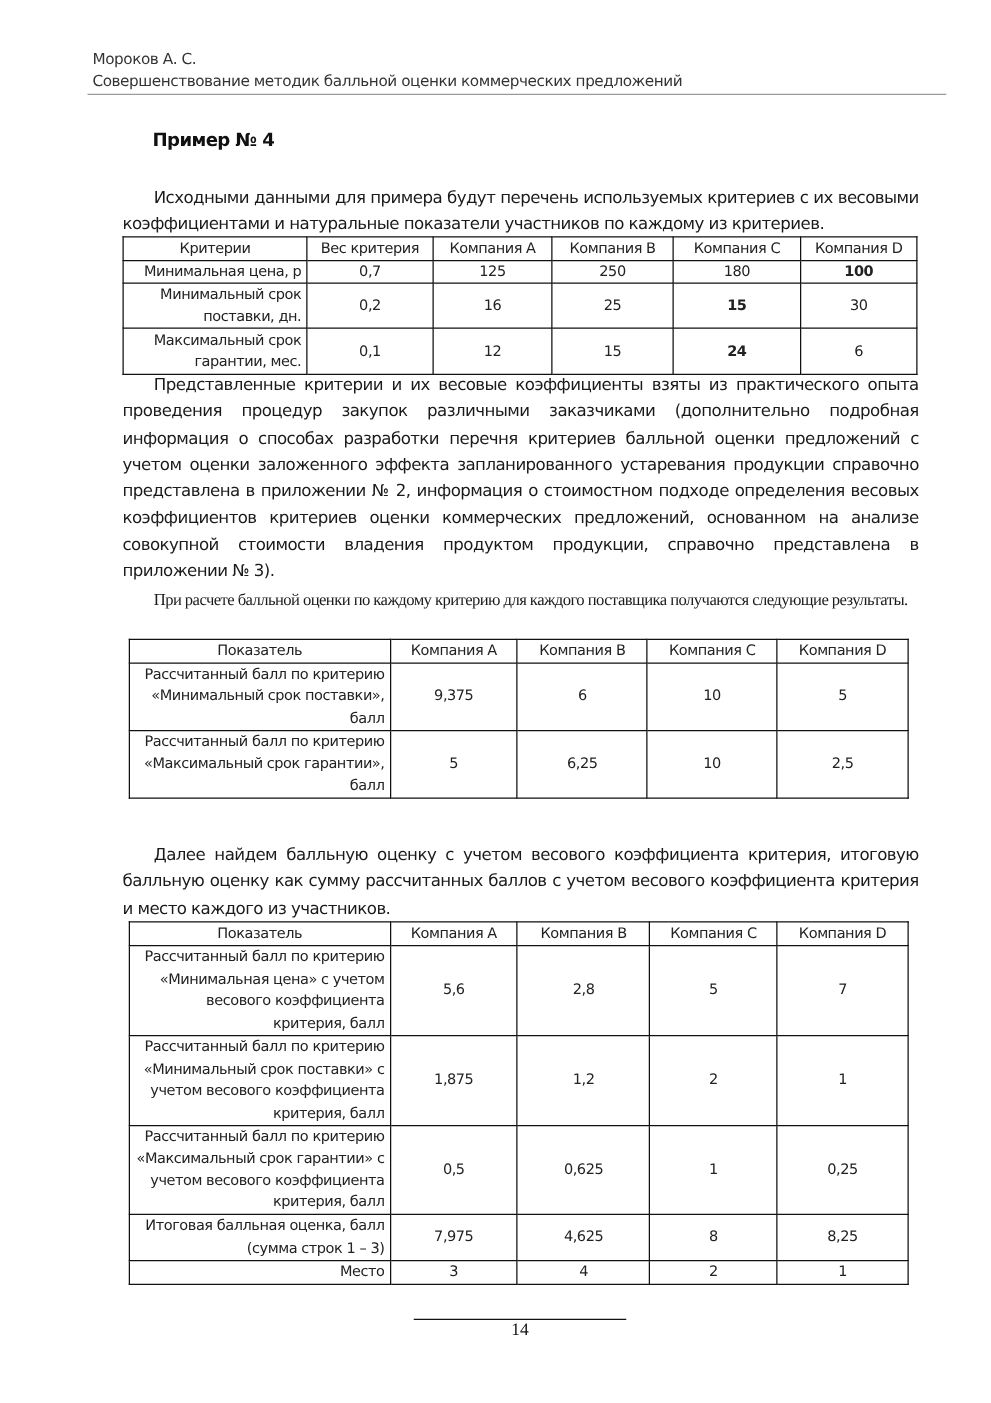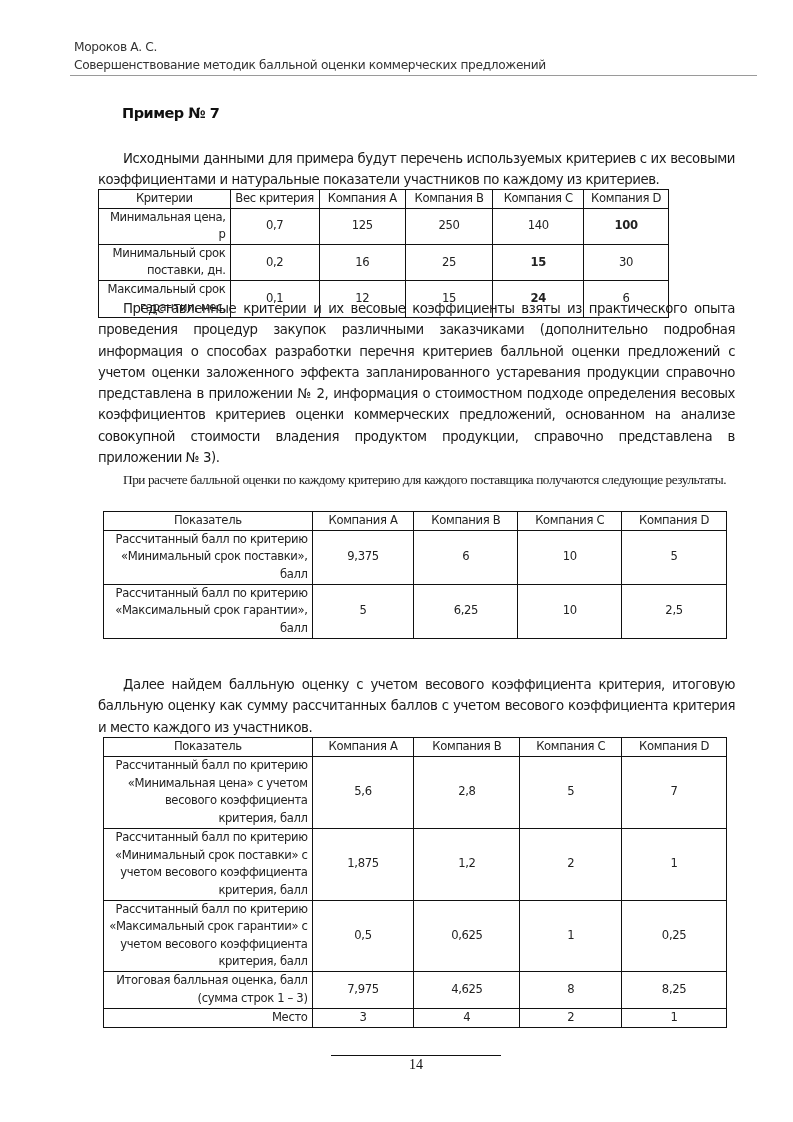--- a/index.html
+++ b/index.html
@@ -19,25 +19,25 @@
 </style>
 </head>
 <body>
 
 <div class="running-head">
   <div>Мороков А. С.</div>
   <div>Совершенствование методик балльной оценки коммерческих предложений</div>
 </div>
 <div class="head-rule"></div>
 
-<div class="example-title">Пример № 7</div>
+<div class="example-title">Пример № 4</div>
 
 <div class="para" style="top:148px;"><span class="indent"></span><span>Исходными данными для примера будут перечень используемых критериев с их весовыми коэффициентами и натуральные показатели участников по каждому из критериев.</span></div>
 
-<table style="left:98px; top:189px; width:571px;">
+<table style="left:98px; top:189px; width:636px;">
   <colgroup>
       <col style="width:147px">
       <col style="width:101px">
       <col style="width:95px">
       <col style="width:97px">
       <col style="width:102px">
       <col style="width:93px">
     </colgroup>
   <tbody>
       <tr style="height:17px">
@@ -46,21 +46,21 @@
     <th>Компания A</th>
     <th>Компания B</th>
     <th>Компания C</th>
     <th>Компания D</th>
   </tr>
   <tr style="height:18px">
     <td class="lbl">Минимальная цена, р</td>
     <td>0,7</td>
     <td>125</td>
     <td>250</td>
-    <td>140</td>
+    <td>180</td>
     <td class="b">100</td>
   </tr>
   <tr style="height:36px">
     <td class="lbl">Минимальный срок поставки, дн.</td>
     <td>0,2</td>
     <td>16</td>
     <td>25</td>
     <td class="b">15</td>
     <td>30</td>
   </tr>

